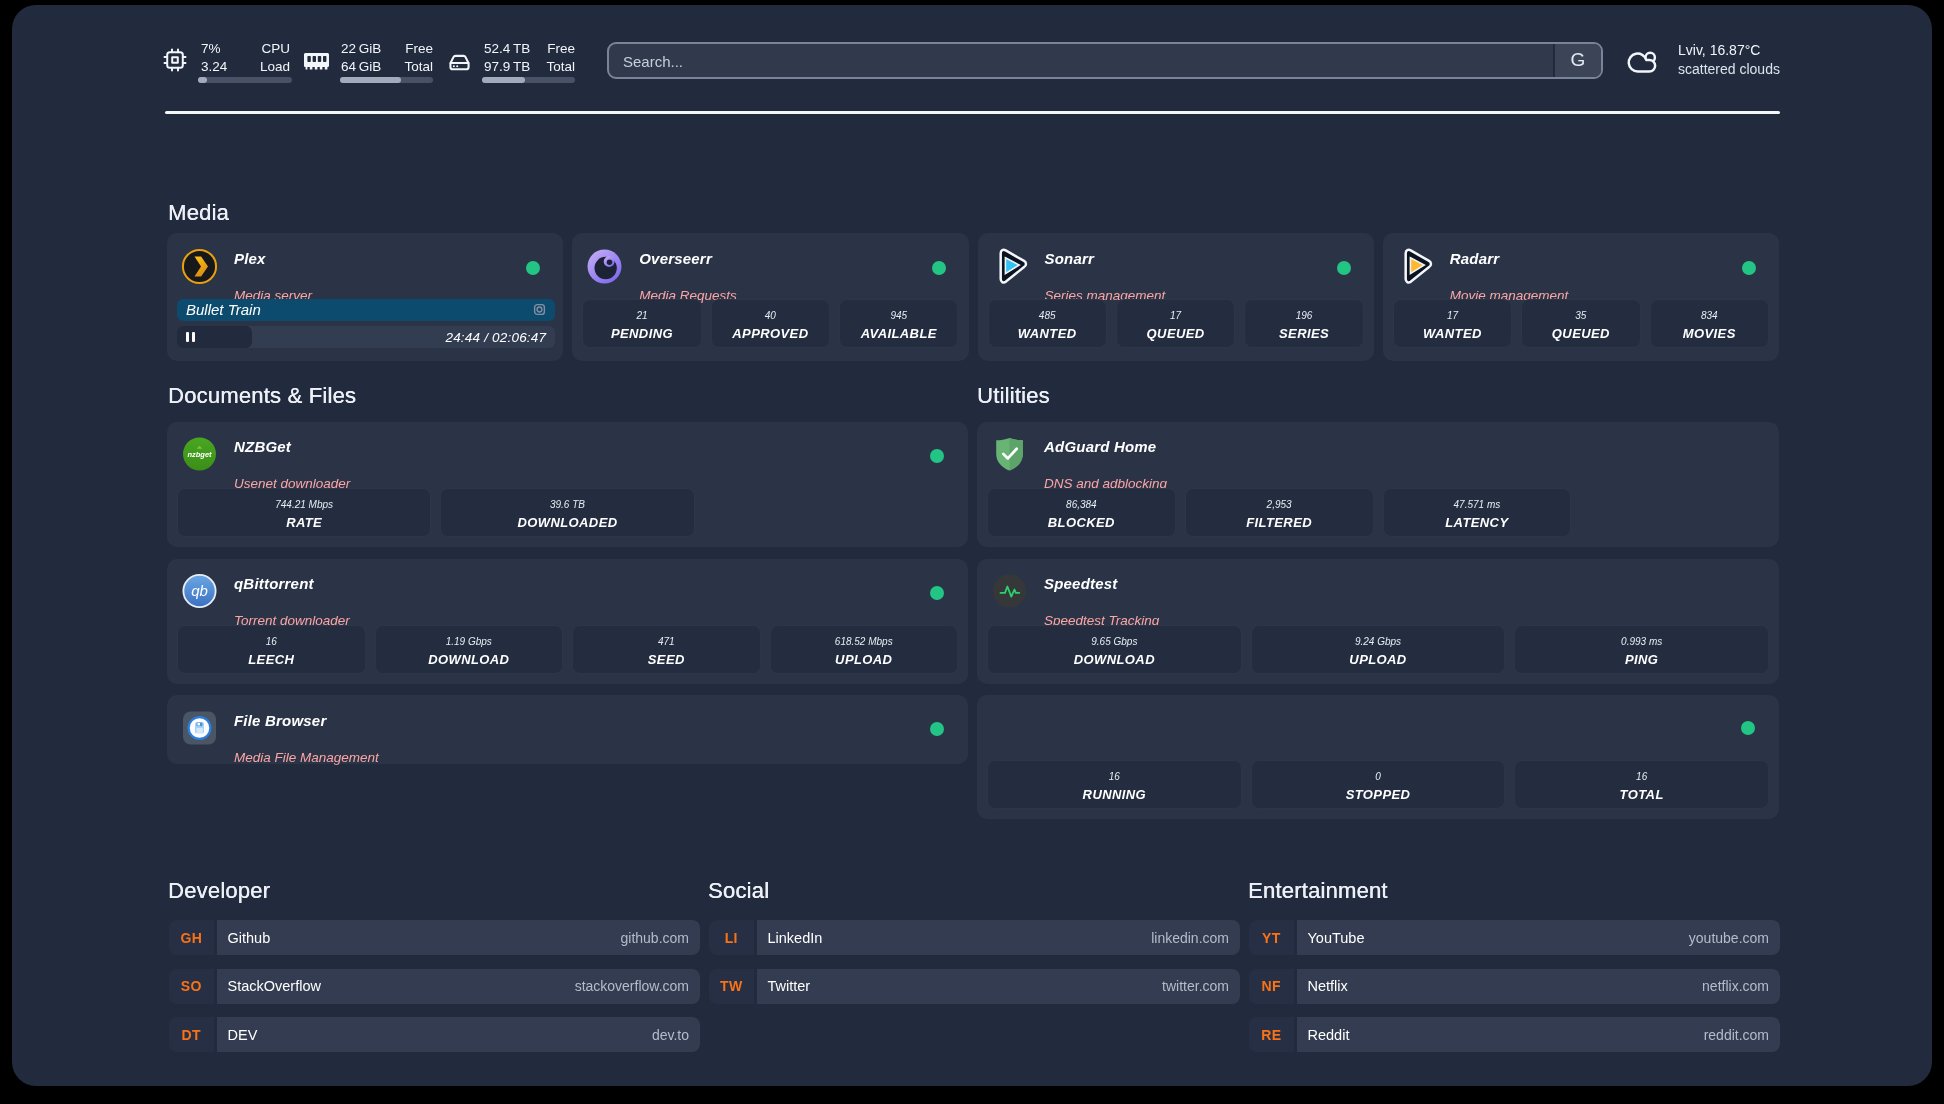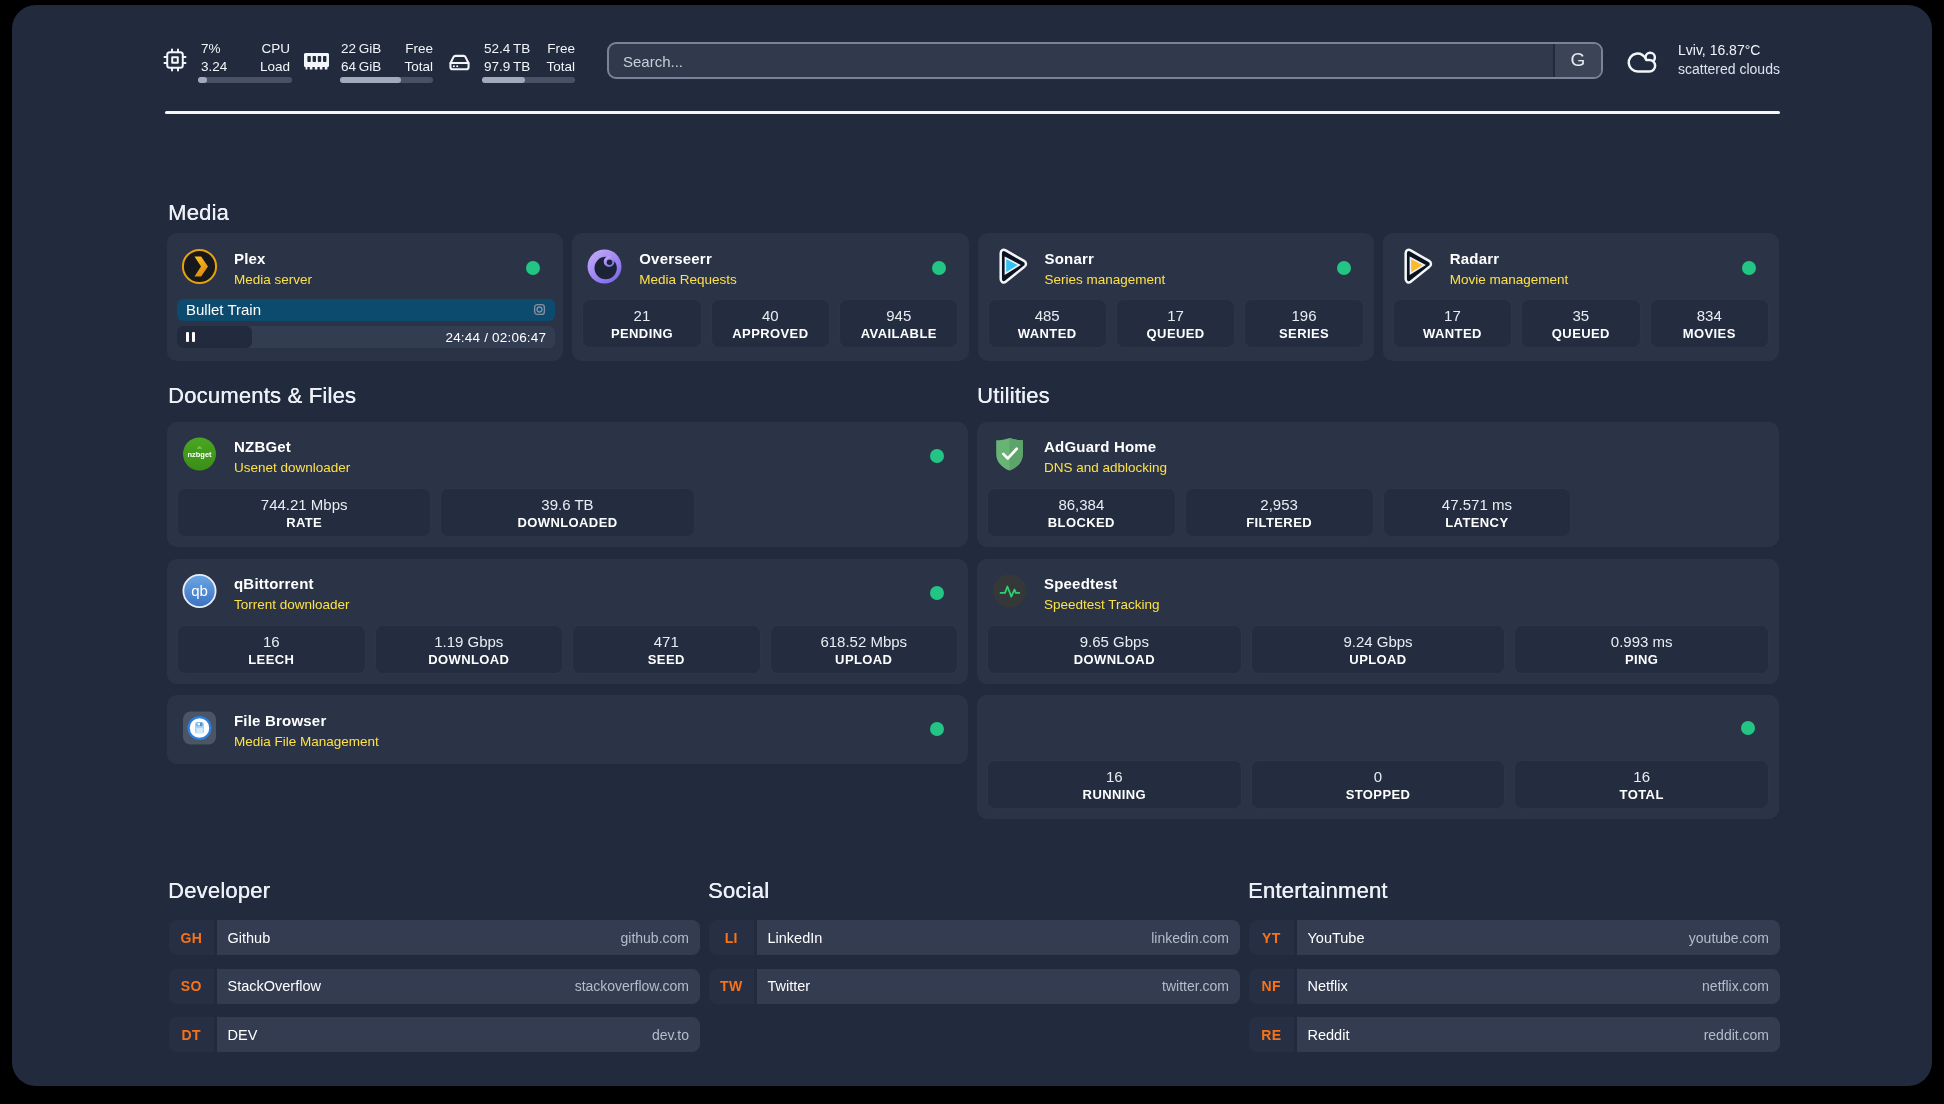--- a/index.html
+++ b/index.html
@@ -10,32 +10,32 @@
 .restxt { font-size:13.5px; line-height:18px; color:#f2f5f9; white-space:nowrap; }
 .resbar { position:absolute; height:6px; border-radius:3px; background:#485165; }
 .resfill { position:absolute; height:6px; border-radius:3px; background:#a2abbc; top:0; left:0; }
 .searchbox { position:absolute; left:595px; top:37px; width:996px; height:36.5px; border:2px solid #79839a; border-radius:9px; background:#313a4d; }
 .searchph { position:absolute; left:14px; top:9px; font-size:15px; color:#c7cfdb; }
 .gchip { position:absolute; right:0; top:0; bottom:0; width:48px; background:#3b4557; border-left:2px solid #222b3e; border-radius:0 7px 7px 0; display:flex; align-items:center; justify-content:center; font-size:19px; color:#e4eaf1; }
 .divider { position:absolute; left:153px; top:106px; width:1615px; height:2.5px; background:#f4f6f9; border-radius:2px; }
 
 .h2 { position:absolute; font-size:22px; color:#edf0f6; letter-spacing:0.2px; text-shadow:0.35px 0 0 currentColor; }
 
-.card { background:#2b3447; border-radius:10px; position:relative; }
+.card { background:#2b3447; border-radius:10px; position:relative;font-style:italic; }
 .chead { position:absolute; left:14px; top:15px; display:flex; }
 .cico { width:37px; height:37px; flex:0 0 37px; }
 .ctxt { margin-left:16px; padding-top:2px; }
 .ctit { font-size:15px; font-weight:700; color:#fff; letter-spacing:0.2px; }
-.csub { font-size:13.5px; color:#fde047; margin-top:5px; }
+.csub { font-size:13.5px; color:#fca5a5; margin-top:21px; }
 .dot { position:absolute; width:14px; height:14px; border-radius:7px; background:#22c584; top:28px; right:23px; }
 .stats { position:absolute; left:10px; right:10px; bottom:10px; display:grid; gap:9px; }
 .n3 { grid-template-columns:repeat(3,1fr); }
 .n4 { grid-template-columns:repeat(4,1fr); }
 .stat { background:#242d40; border:1px solid rgba(255,255,255,0.045); border-radius:8px; height:49px; text-align:center; padding-top:7px; }
-.sval { font-size:15px; color:#e8edf3; line-height:17px; }
+.sval { font-size:10px; color:#e8edf3; line-height:17px; }
 .slab { font-size:13px; font-weight:700; color:#fff; letter-spacing:0.4px; line-height:19px; }
 
 .bmrow { display:flex; height:35px; margin-bottom:13.5px; }
 .bmab { width:44.5px; flex:0 0 44.5px; background:#272f44; border-radius:8px 0 0 8px; display:flex; align-items:center; justify-content:center; font-size:14px; font-weight:700; color:#f97316; letter-spacing:0.3px; }
 .bmbar { flex:1; margin-left:3px; background:#333c50; border-radius:0 8px 8px 0; display:flex; align-items:center; padding:0 11px; }
 .bmname { font-size:14.5px; color:#fff; }
 .bmurl { margin-left:auto; font-size:14px; color:#b3bdcb; }
 </style>
 </head>
 <body>

